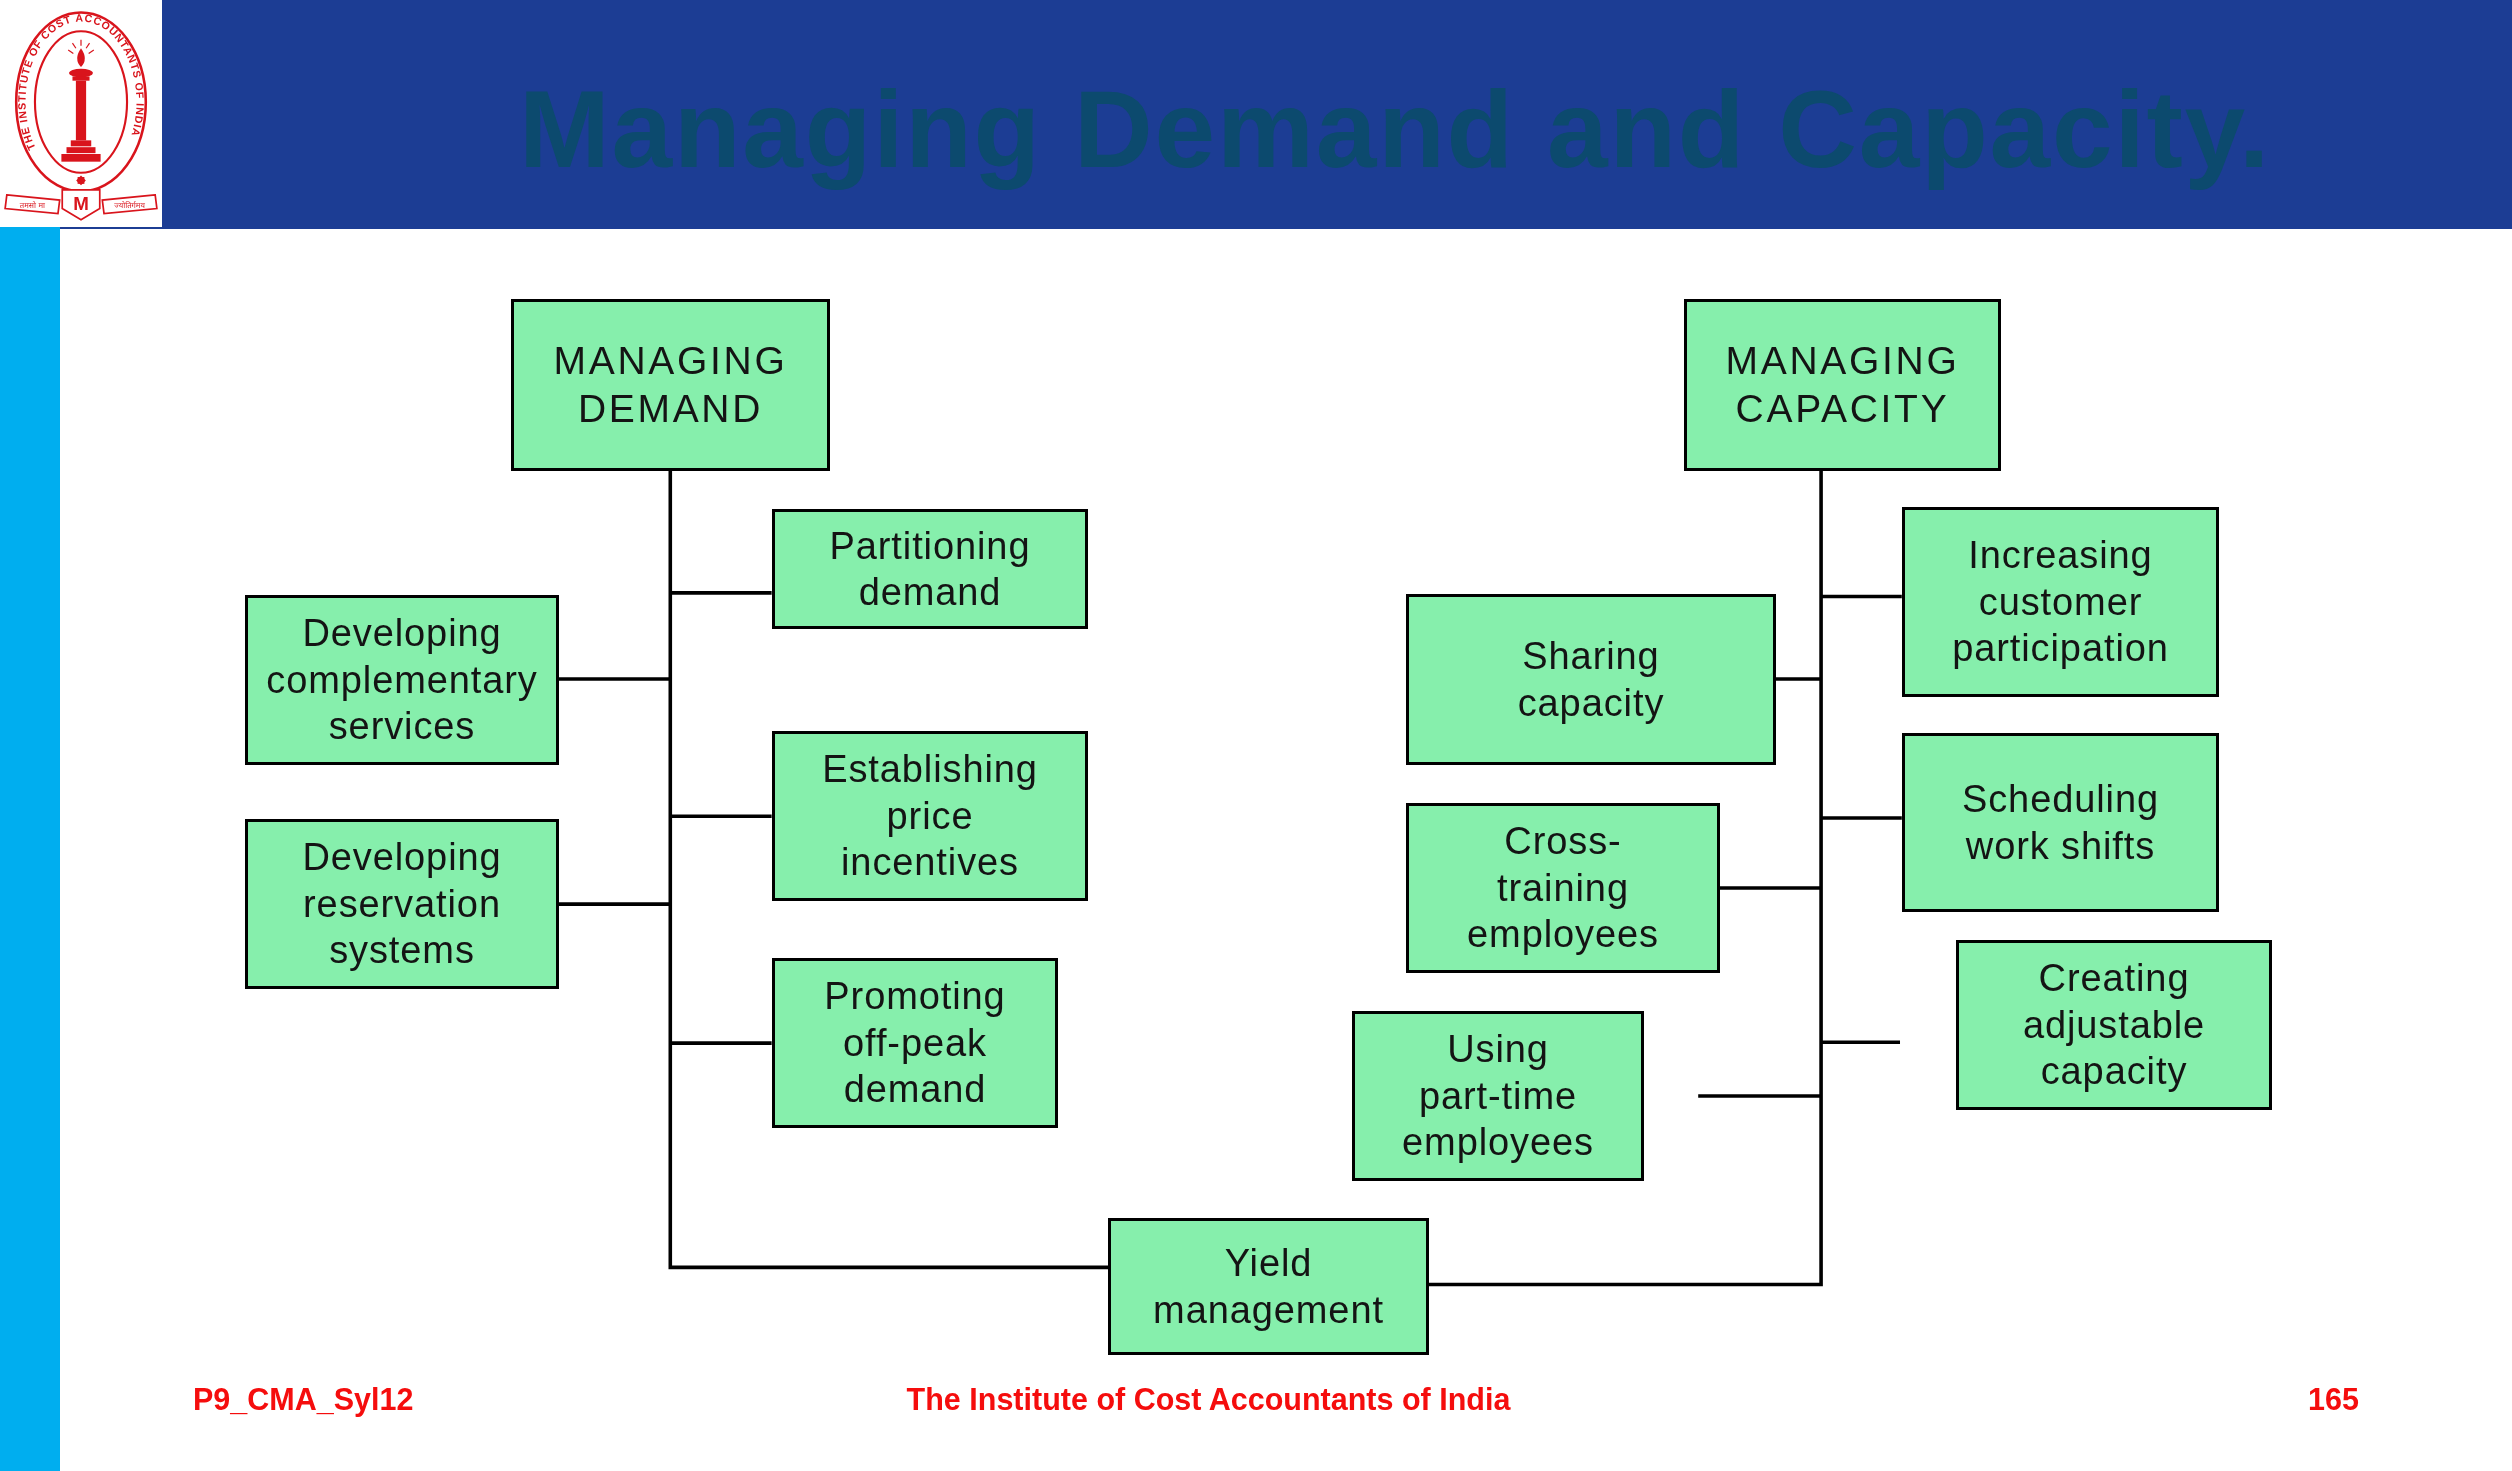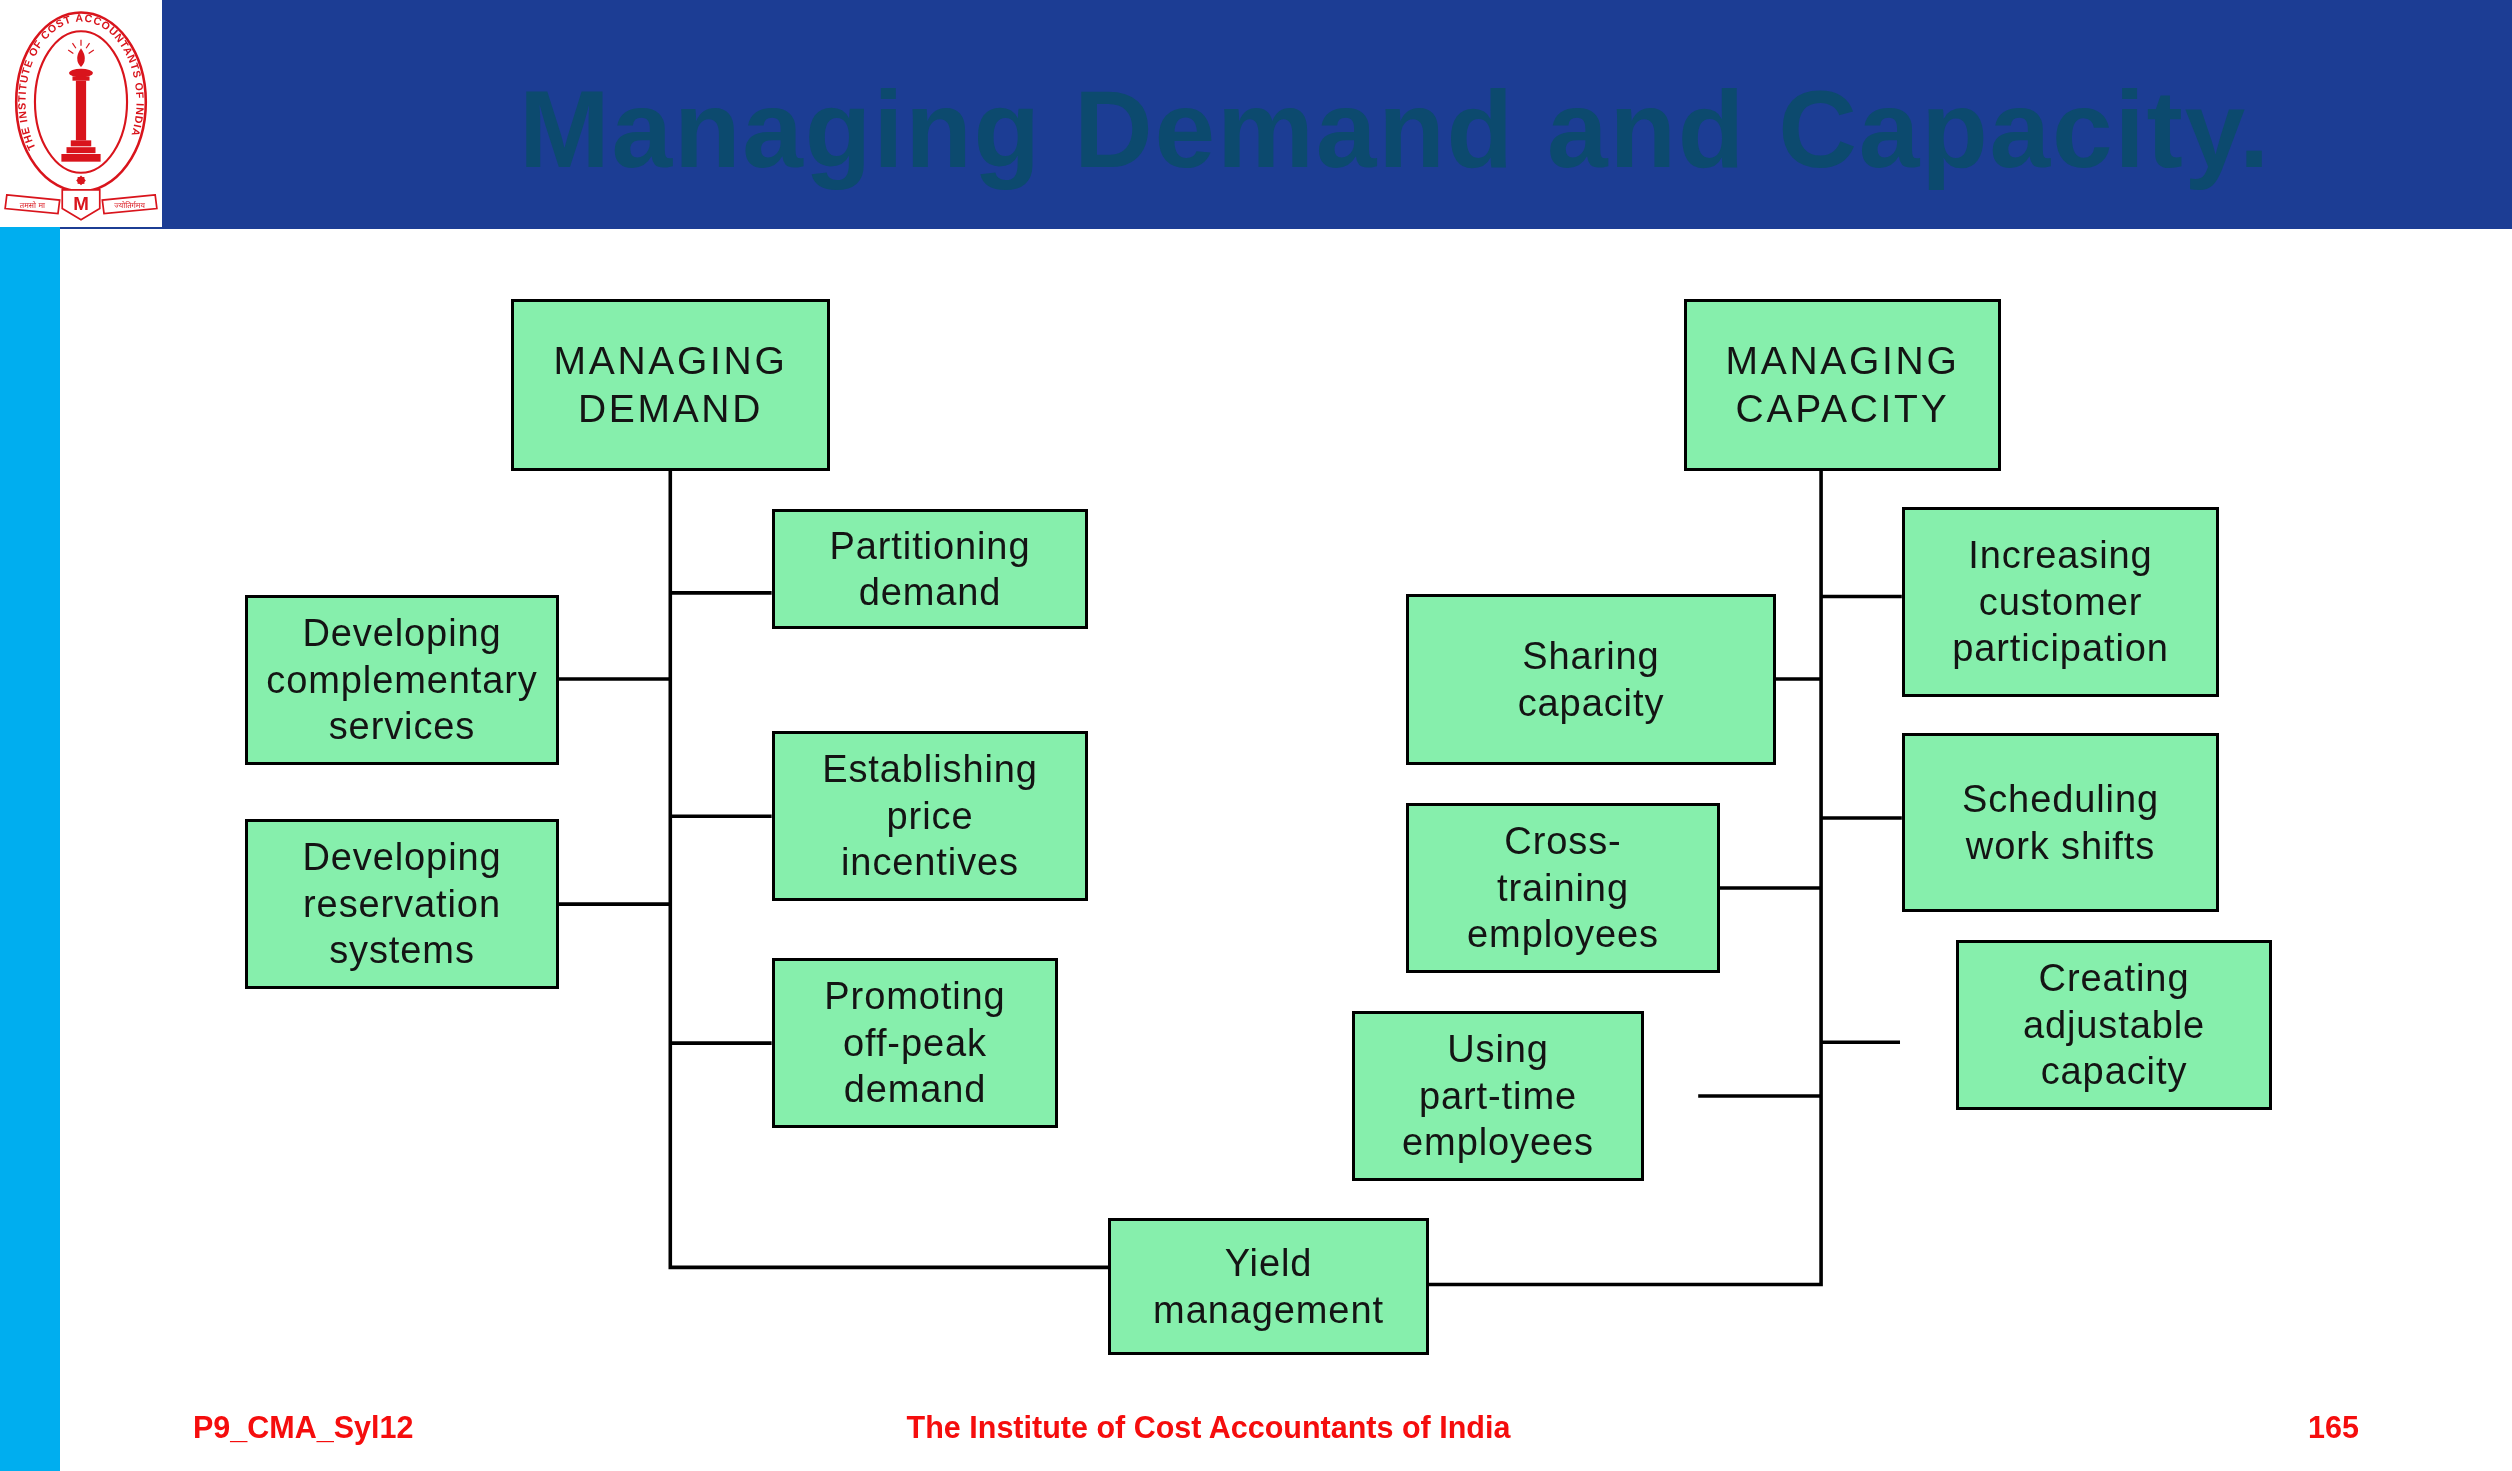--- a/index.html
+++ b/index.html
@@ -19,21 +19,21 @@
   .cyan-strip{position:absolute;left:0;top:227px;width:60px;height:1244px;background:#00aeef;}
   
   .lines-svg{position:absolute;left:0;top:0;width:2512px;height:1471px;pointer-events:none;}
   .box{
     position:absolute;box-sizing:border-box;background:#86efac;border:3.6px solid #000000;
     display:flex;align-items:center;justify-content:center;text-align:center;
     font-size:38px;color:#141414;line-height:1.22;white-space:pre-line;letter-spacing:0.9px;
   }
   .box.root{font-size:39px;letter-spacing:2.7px;}
   
-  .footer-text{position:absolute;top:1382px;color:#f50d0d;font-weight:bold;font-size:30.5px;white-space:nowrap;margin-top:28px;}
+  .footer-text{position:absolute;top:1382px;color:#f50d0d;font-weight:bold;font-size:30.5px;white-space:nowrap;}
   .footer-left{left:193px;}
   .footer-center{left:0;right:95px;text-align:center;}
   .footer-right{right:153px;}
   .deva{font-family:"DejaVu Sans",sans-serif;}
 </style>
 </head>
 <body>
 
 <div class="slide">
 

